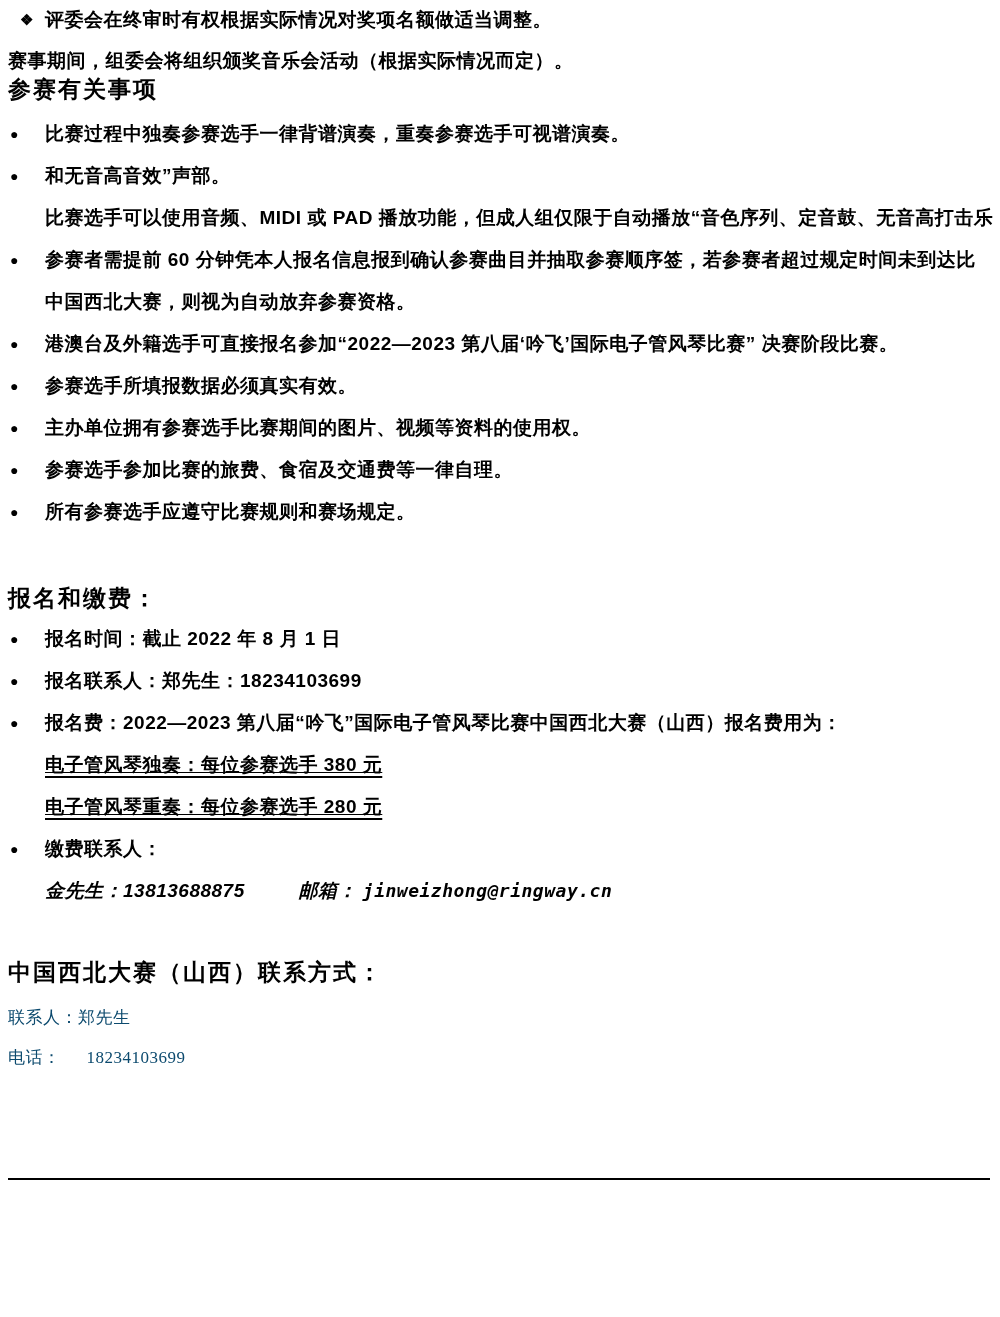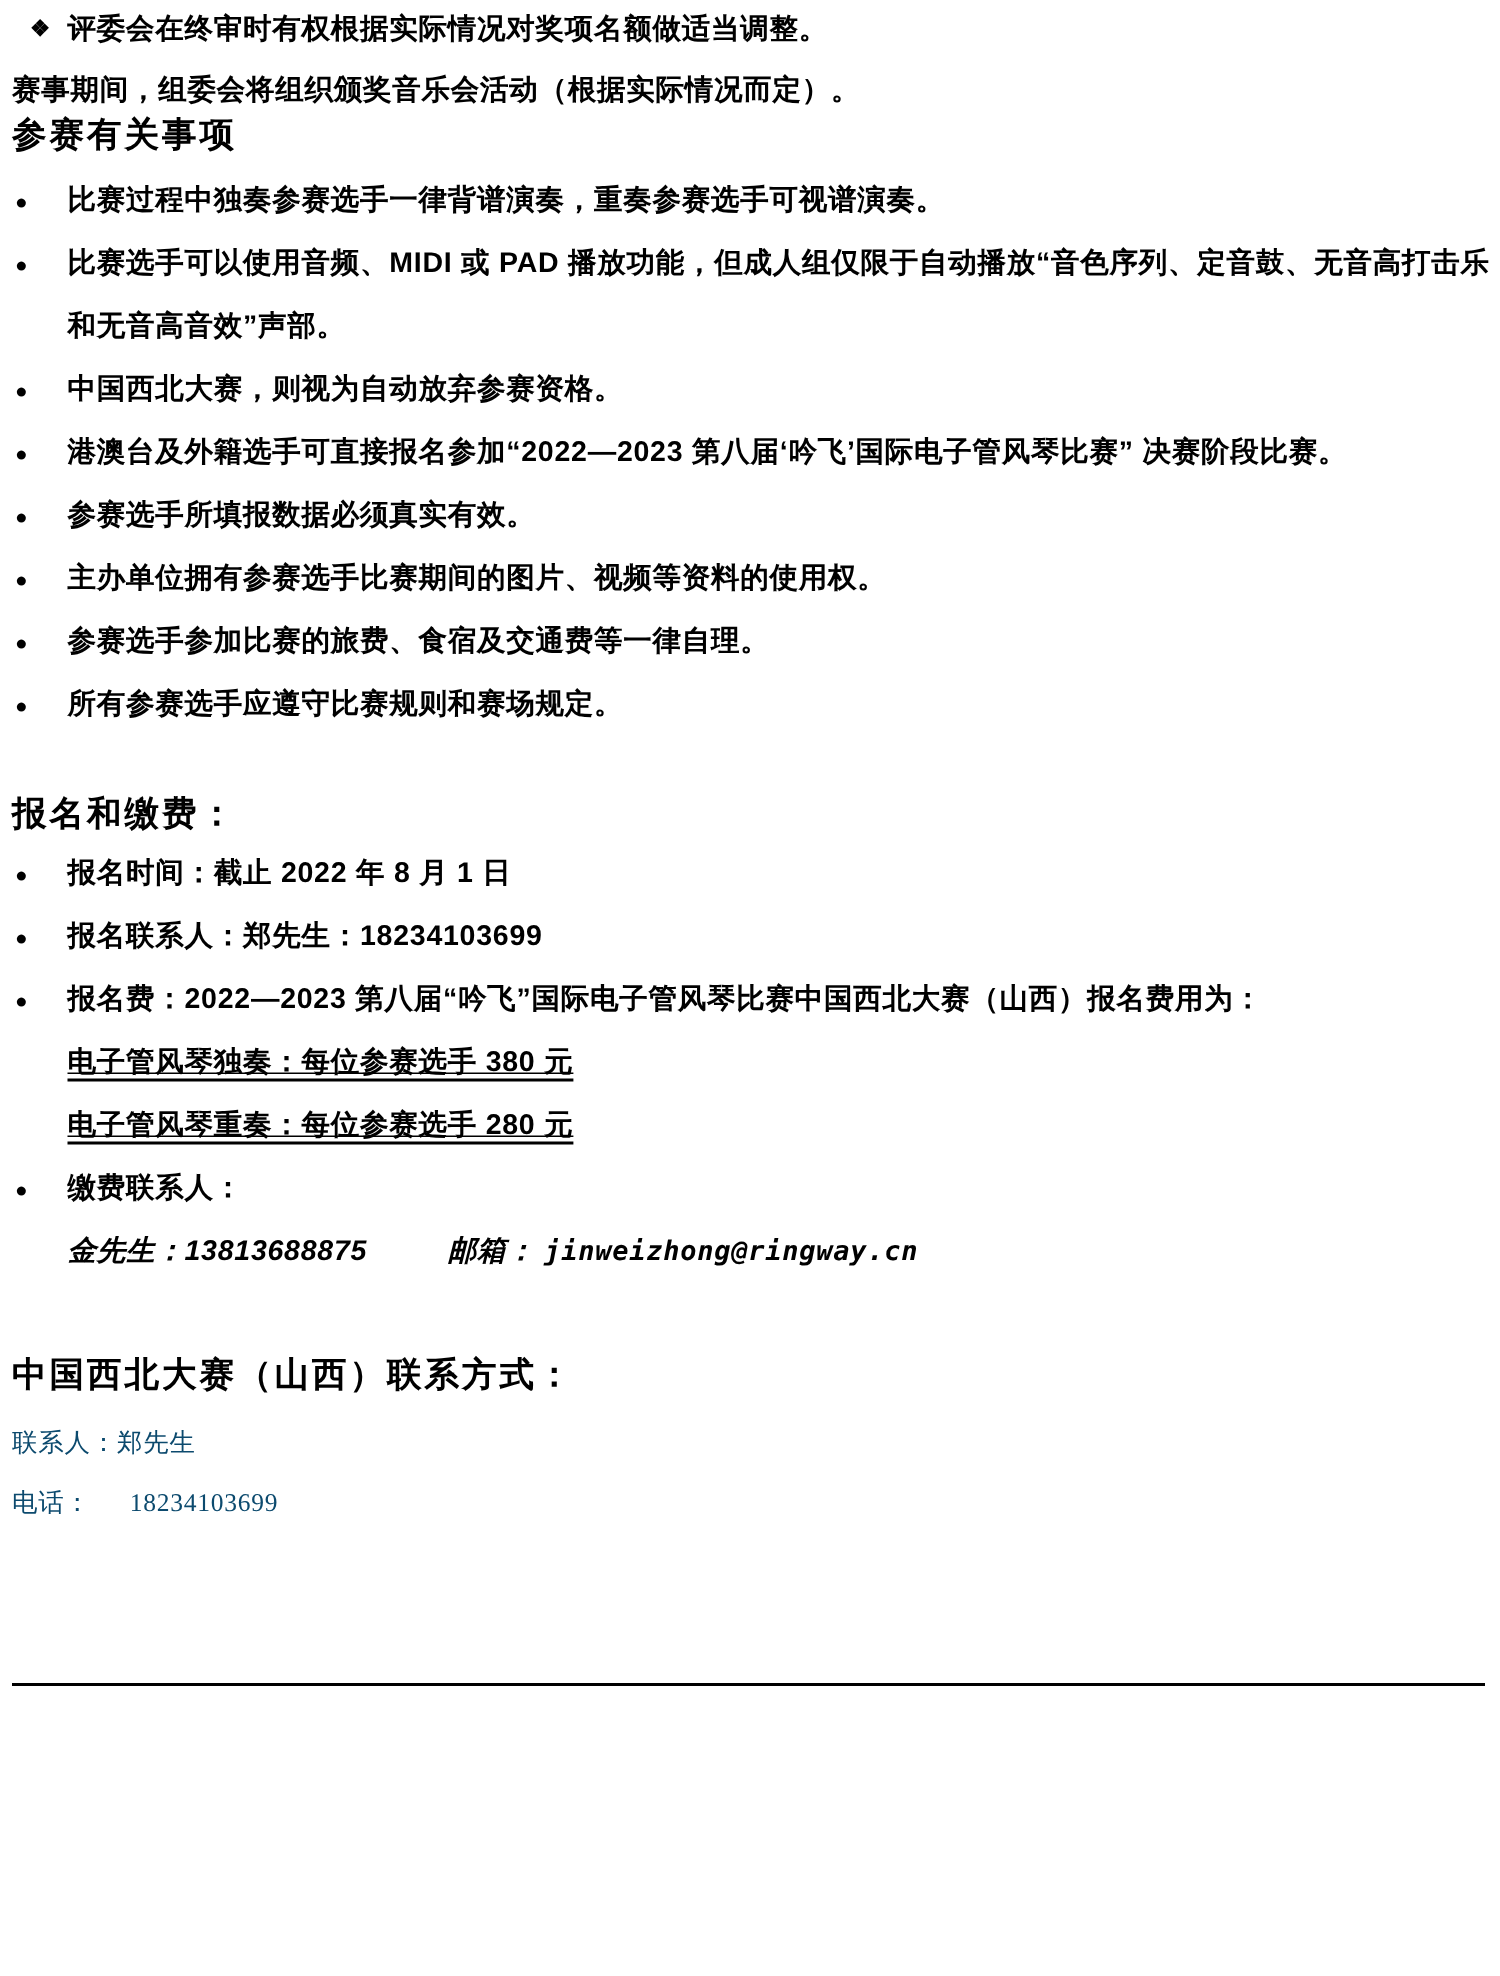--- a/index.html
+++ b/index.html
@@ -19,21 +19,21 @@
   .h2 {
     font-size: 23px;
     font-weight: 800;
     letter-spacing: 2px;
     line-height: 30px;
     margin: 0;
     color: #000;
   }
   .h-ceremony   { margin-top: 49px; }
   .h-matters    { }
-  .h-reg        { margin-top: 36px; }
+  .h-reg        { margin-top: 50px; }
   .h-contact    { margin-top: 44px; line-height: 32px; }
 
   .note {
     display: flex;
     margin-top: 7px;
     font-size: 19px;
     line-height: 26px;
   }
   .note-marker {
     flex: 0 0 37px;
@@ -115,28 +115,29 @@
     <div class="brow">
       <span class="bmark">●</span>
       <div class="btxt">
           <div class="bline">比赛过程中独奏参赛选手一律背谱演奏，重奏参赛选手可视谱演奏。</div>
         </div>
     </div>
 
     <div class="brow">
       <span class="bmark">●</span>
       <div class="btxt">
+        <div class="bline">和无音高音效”声部。</div>
         <div class="bline">比赛选手可以使用音频、MIDI 或 PAD 播放功能，但成人组仅限于自动播放“音色序列、定音鼓、无音高打击乐</div>
-        <div class="bline">和无音高音效”声部。</div>
       </div>
     </div>
 
     <div class="brow">
       <span class="bmark">●</span>
       <div class="btxt">
+        <div class="bline">参赛者需提前 60 分钟凭本人报名信息报到确认参赛曲目并抽取参赛顺序签，若参赛者超过规定时间未到达比</div>
         <div class="bline">中国西北大赛，则视为自动放弃参赛资格。</div>
       </div>
     </div>
 
     <div class="brow">
       <span class="bmark">●</span>
       <div class="btxt">
           <div class="bline">港澳台及外籍选手可直接报名参加“2022—2023 第八届‘吟飞’国际电子管风琴比赛” 决赛阶段比赛。</div>
         </div>
     </div>

